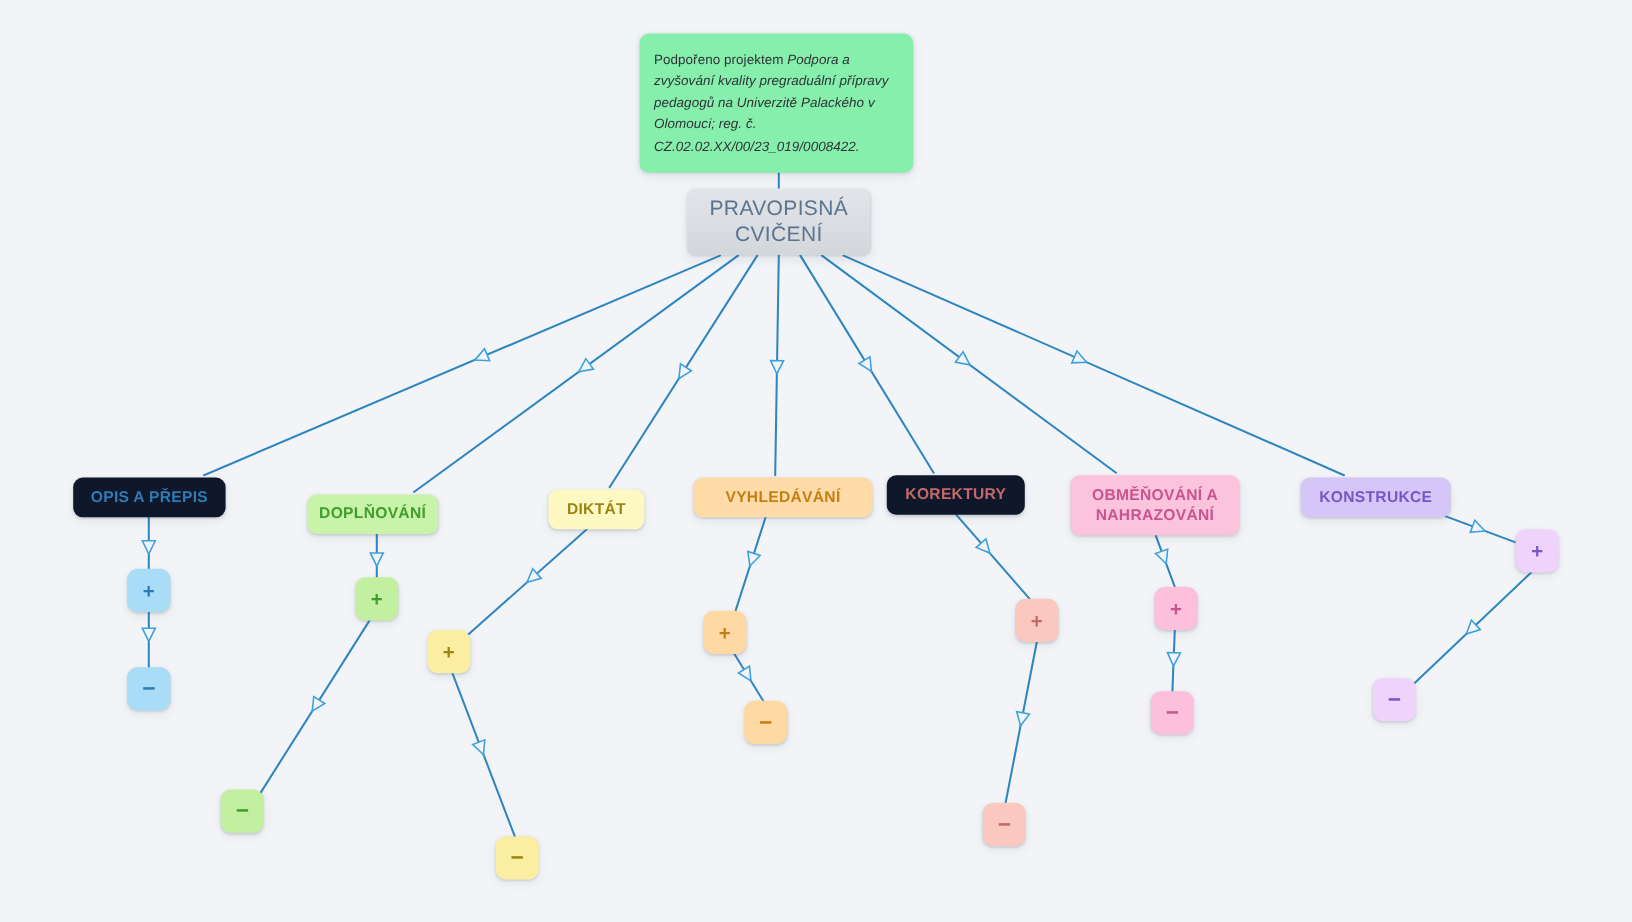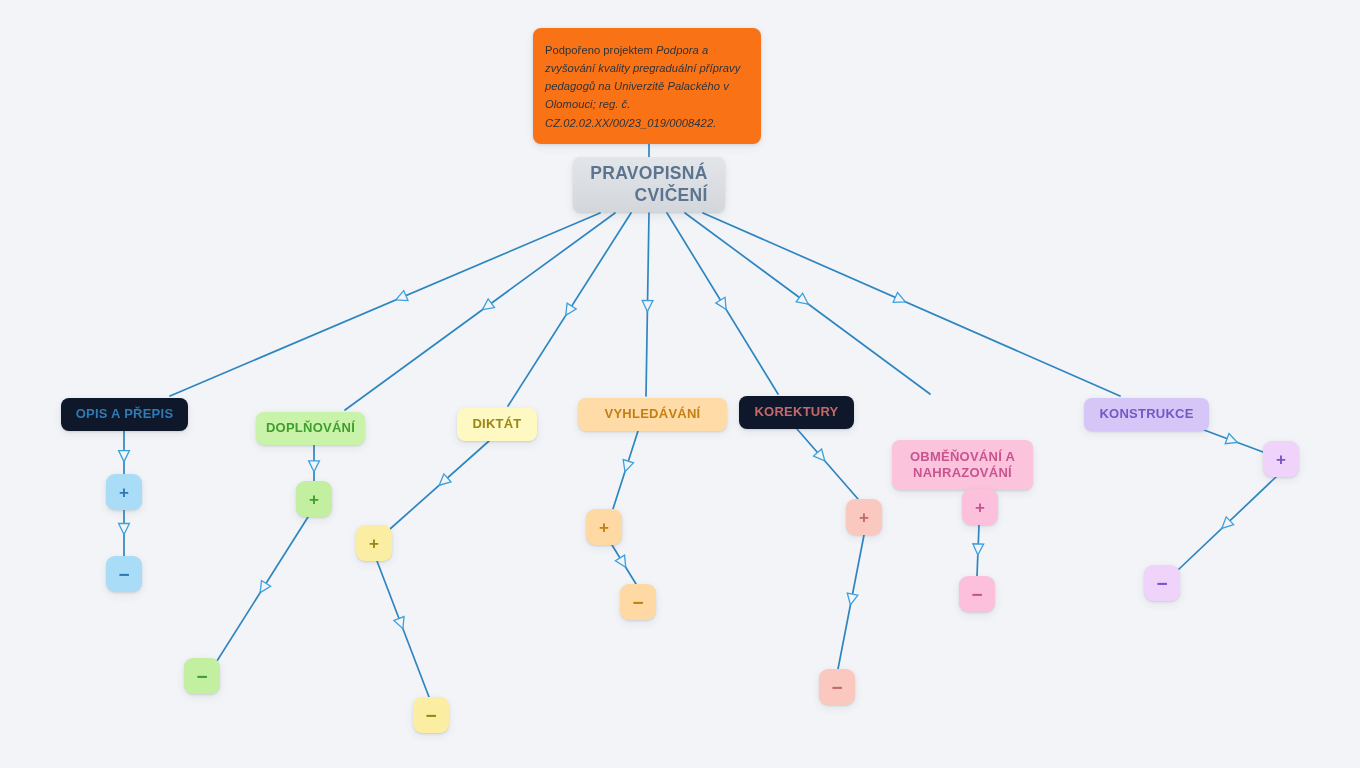--- a/index.html
+++ b/index.html
@@ -29,21 +29,21 @@
     pointer-events: none;
   }
 
   
   .note-box {
     position: absolute;
     left: 533px;
     top: 28px;
     width: 228px;
     box-sizing: border-box;
-    background: #f97316;
+    background: #86efac;
     border-radius: 8px;
     padding: 13px 14px 12px 12px;
     box-shadow: 0 1px 3px rgba(60,70,90,.14), 0 3px 10px rgba(60,70,90,.07);
     font-size: 11.2px;
     line-height: 1.62;
     color: #2f3338;
     letter-spacing: .05px;
   }
   .note-box .it { font-style: italic; }
 
@@ -54,23 +54,23 @@
     top: 157px;
     width: 152px;
     height: 55px;
     box-sizing: border-box;
     border-radius: 7px;
     background: linear-gradient(180deg, #e2e5e9 0%, #d3d7dc 100%);
     box-shadow: 0 1px 2px rgba(70,80,95,.18), 0 4px 9px rgba(70,80,95,.10);
     display: flex;
     align-items: center;
     justify-content: center;
-    text-align: right;
+    text-align: center;
     font-size: 17.5px;
-    font-weight: bold;
+    font-weight: normal;
     line-height: 1.22;
     color: #5c7490;
     letter-spacing: .3px;
   }
 
   
   .branch-node {
     position: absolute;
     box-sizing: border-box;
     border-radius: 8px;
@@ -249,21 +249,21 @@
       </div>
       <div class="branch-node" style="left: 739px; top: 396px; width: 115px; height: 33px; background: #0f172a; color: rgb(196, 105, 107);">
         <span>KOREKTURY</span>
       </div>
       <div class="leaf-node" style="left: 846px; top: 499px; background: rgb(251, 200, 191); color: rgb(196, 105, 107);">
         <span>+</span>
       </div>
       <div class="leaf-node minus" style="left: 819px; top: 669px; background: rgb(251, 200, 191); color: rgb(196, 105, 107);">
         <span>−</span>
       </div>
-      <div class="branch-node" style="left: 892px; top: 396px; width: 141px; height: 50px; background: rgb(252, 195, 221); color: rgb(200, 84, 142); margin-top: 44px;">
+      <div class="branch-node" style="left: 892px; top: 396px; width: 141px; height: 50px; background: rgb(252, 195, 221); color: rgb(200, 84, 142);">
         <div>
           <div>OBMĚŇOVÁNÍ A</div>
           <div>NAHRAZOVÁNÍ</div>
         </div>
       </div>
       <div class="leaf-node" style="left: 962px; top: 489px; background: rgb(252, 192, 220); color: rgb(200, 84, 142);">
         <span>+</span>
       </div>
       <div class="leaf-node minus" style="left: 959px; top: 576px; background: rgb(252, 192, 220); color: rgb(200, 84, 142);">
         <span>−</span>

